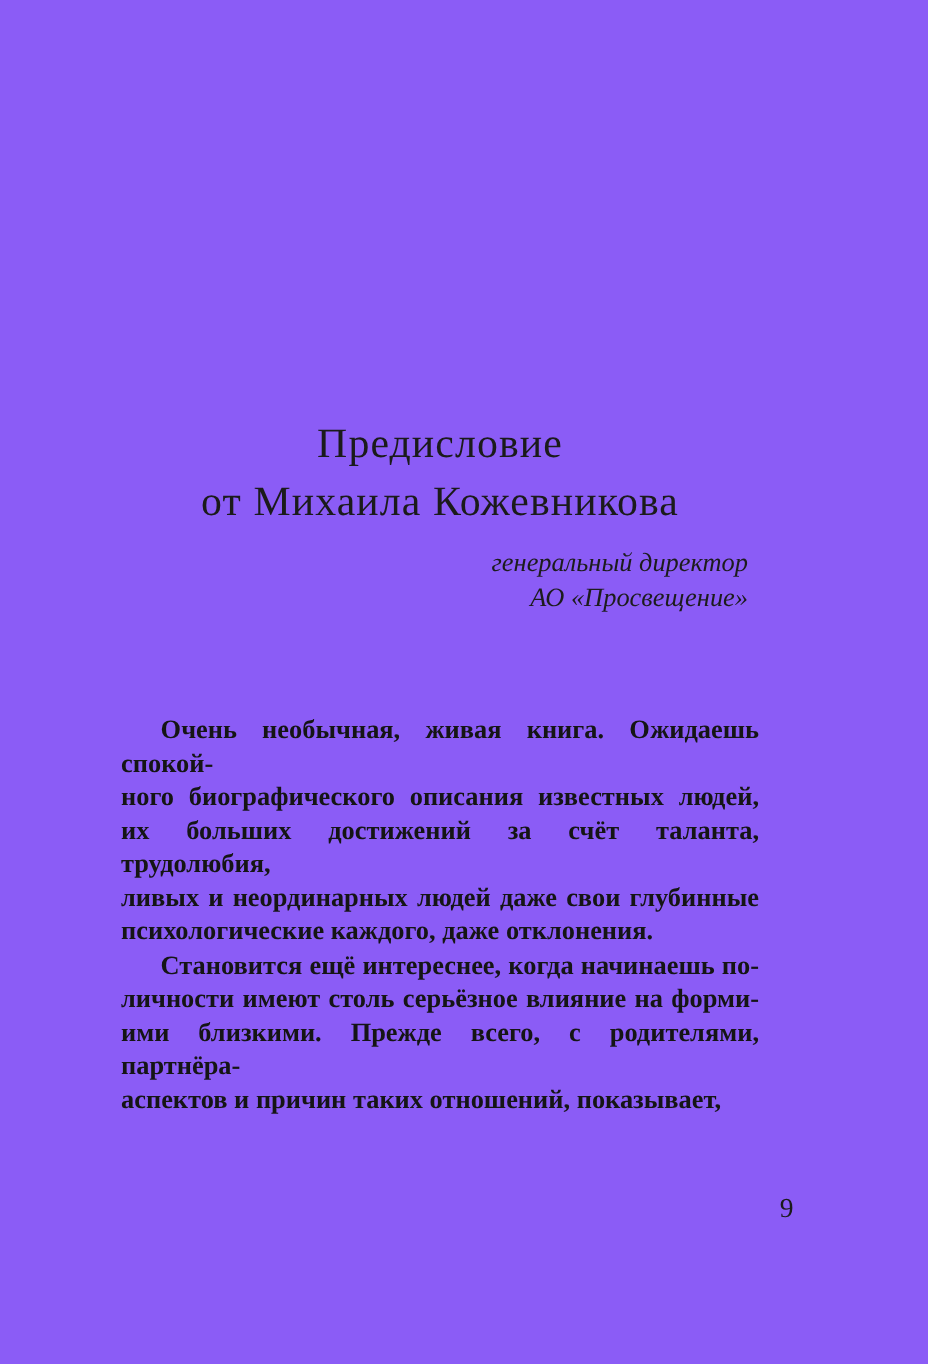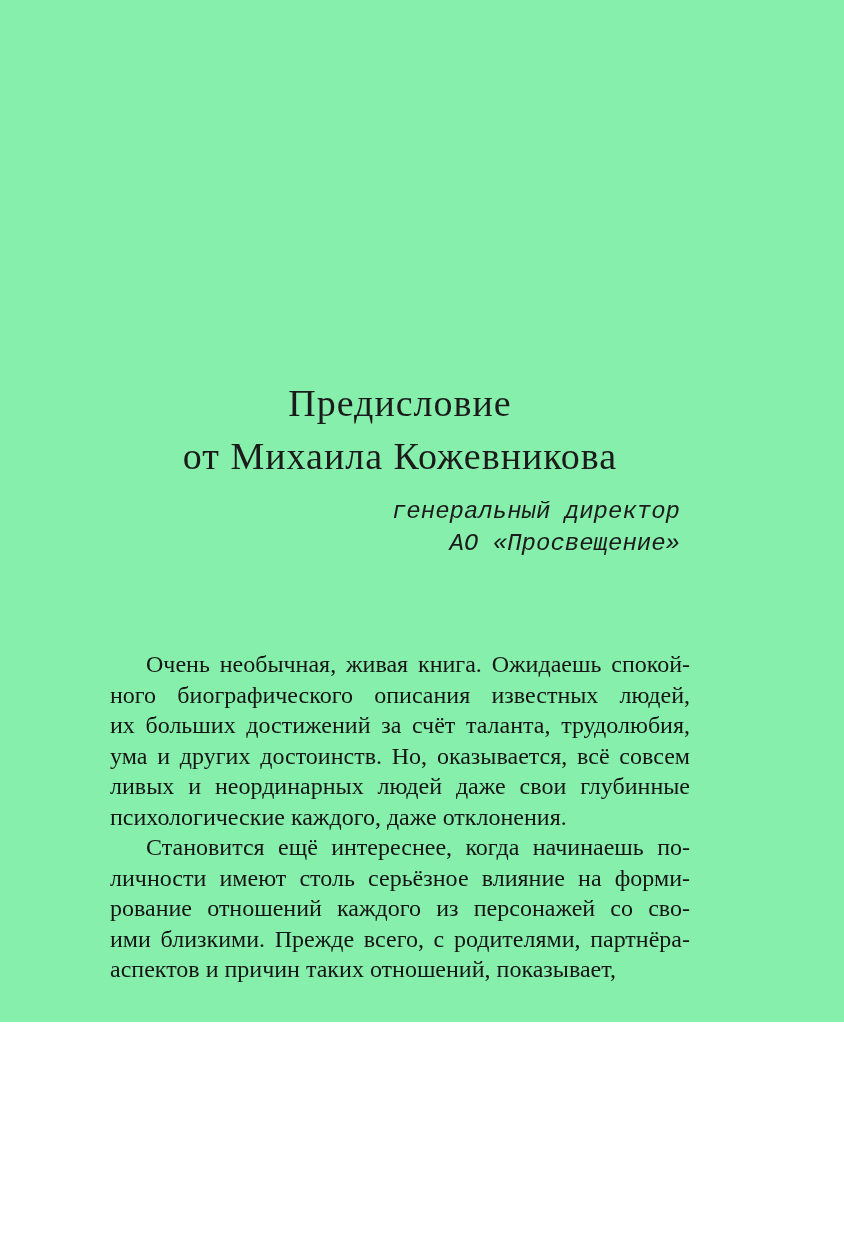--- a/index.html
+++ b/index.html
@@ -3,22 +3,22 @@
 <meta charset="utf-8">
 <style>
   html, body {
     margin: 0;
     padding: 0;
     background: #ffffff;
   }
   .page {
     position: relative;
     width: 844px;
-    height: 1022px;
-    background: #86efac;
+    height: 1240px;
+    background: #8b5cf6;
     overflow: hidden;
     font-family: "Liberation Serif", "DejaVu Serif", serif;
     color: #171717;
   }
   .title-block {
     position: absolute;
     left: 110px;
     top: 377px;
     width: 580px;
     text-align: center;
@@ -39,30 +39,30 @@
     width: 570px;
     text-align: right;
     font-style: italic;
     font-size: 24px;
     line-height: 32px;
     color: #1c1c1c;
   }
   .byline-line {
     display: block;
     white-space: nowrap;
-    font-family: Liberation Mono, monospace;
   }
   .body-block {
     position: absolute;
     left: 110px;
     top: 649px;
     width: 580px;
     font-size: 24px;
     line-height: 30.5px;
     color: #151515;
+    font-weight: bold;
   }
   .paragraph {
     margin: 0;
   }
   .jline {
     text-align: justify;
     text-align-last: justify;
     -moz-text-align-last: justify;
   }
   .jline.first {
@@ -96,28 +96,26 @@
   <div class="byline-block">
     <span class="byline-line">генеральный директор</span>
     <span class="byline-line">АО «Просвещение»</span>
   </div>
 
   <div class="body-block">
       <div class="paragraph">
         <div class="jline first">Очень необычная, живая книга. Ожидаешь спокой-</div>
         <div class="jline">ного биографического описания известных людей,</div>
         <div class="jline">их больших достижений за счёт таланта, трудолюбия,</div>
-        <div class="jline">ума и других достоинств. Но, оказывается, всё совсем</div>
         <div class="jline">ливых и неординарных людей даже свои глубинные</div>
         <div class="jline plast">психологические каждого, даже отклонения.</div>
       </div>
       <div class="paragraph">
         <div class="jline first">Становится ещё интереснее, когда начинаешь по-</div>
         <div class="jline">личности имеют столь серьёзное влияние на форми-</div>
-        <div class="jline">рование отношений каждого из персонажей со сво-</div>
         <div class="jline">ими близкими. Прежде всего, с родителями, партнёра-</div>
         <div class="jline plast">аспектов и причин таких отношений, показывает,</div>
       </div>
     </div>
 
   <div class="page-number">9</div>
 
 </div>
 
 </body></html>

